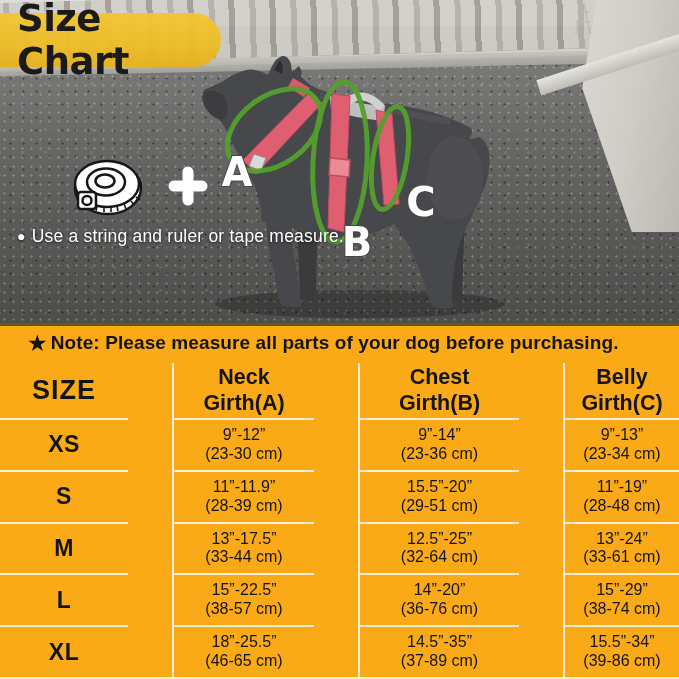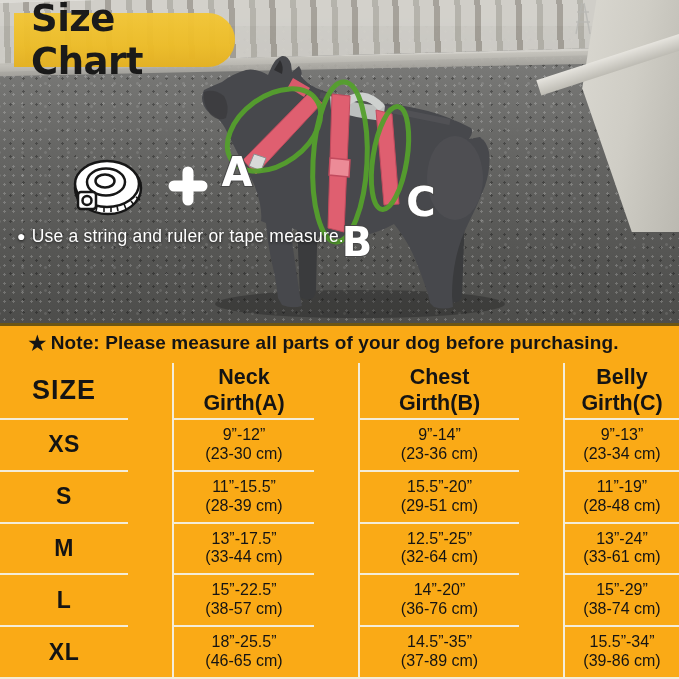--- a/index.html
+++ b/index.html
@@ -36,21 +36,21 @@
     position:absolute;top:0;right:0;width:118px;height:232px;
     background:linear-gradient(100deg,#dddbd4 0%,#cfcdc5 55%,#bbb9b1 100%);
     clip-path:polygon(55% 0,100% 0,100% 100%,60% 100%,18% 38%,30% 0);
   }
   .pillar-ledge{
     position:absolute;top:34px;right:0;width:150px;height:16px;
     background:linear-gradient(#e6e4de,#bdbbb3);
     transform:rotate(-18deg);transform-origin:right top;
   }
   .banner{
-    position:absolute;top:13px;left:14px;width:221px;height:54px;
+    position:absolute;top:13px;left:0;width:221px;height:54px;
     background:linear-gradient(180deg,#f3c636 0%,#eebd27 60%,#e5b120 100%);
     border-radius:0 27px 27px 0;opacity:.96;
     display:flex;align-items:center;
   }
   .banner-title{
     padding-left:17px;font-size:37px;font-weight:800;color:#141414;
     letter-spacing:-.5px;font-family:"DejaVu Sans","Liberation Sans",sans-serif;
   }
   .scene{position:absolute;top:0;left:0;}
   .tip{
@@ -220,21 +220,21 @@
         </div>
       <div class="tcell cleft rtop">
           <span class="val">9”-13”</span>
           <span class="val">(23-34 cm)</span>
         </div>
 
       <div class="tcell size-col rtop">
           <span>S</span>
         </div>
       <div class="tcell cleft rtop">
-          <span class="val">11”-15.5”</span>
+          <span class="val">11”-11.9”</span>
           <span class="val">(28-39 cm)</span>
         </div>
       <div class="tcell cleft rtop">
           <span class="val">15.5”-20”</span>
           <span class="val">(29-51 cm)</span>
         </div>
       <div class="tcell cleft rtop">
           <span class="val">11”-19”</span>
           <span class="val">(28-48 cm)</span>
         </div>

